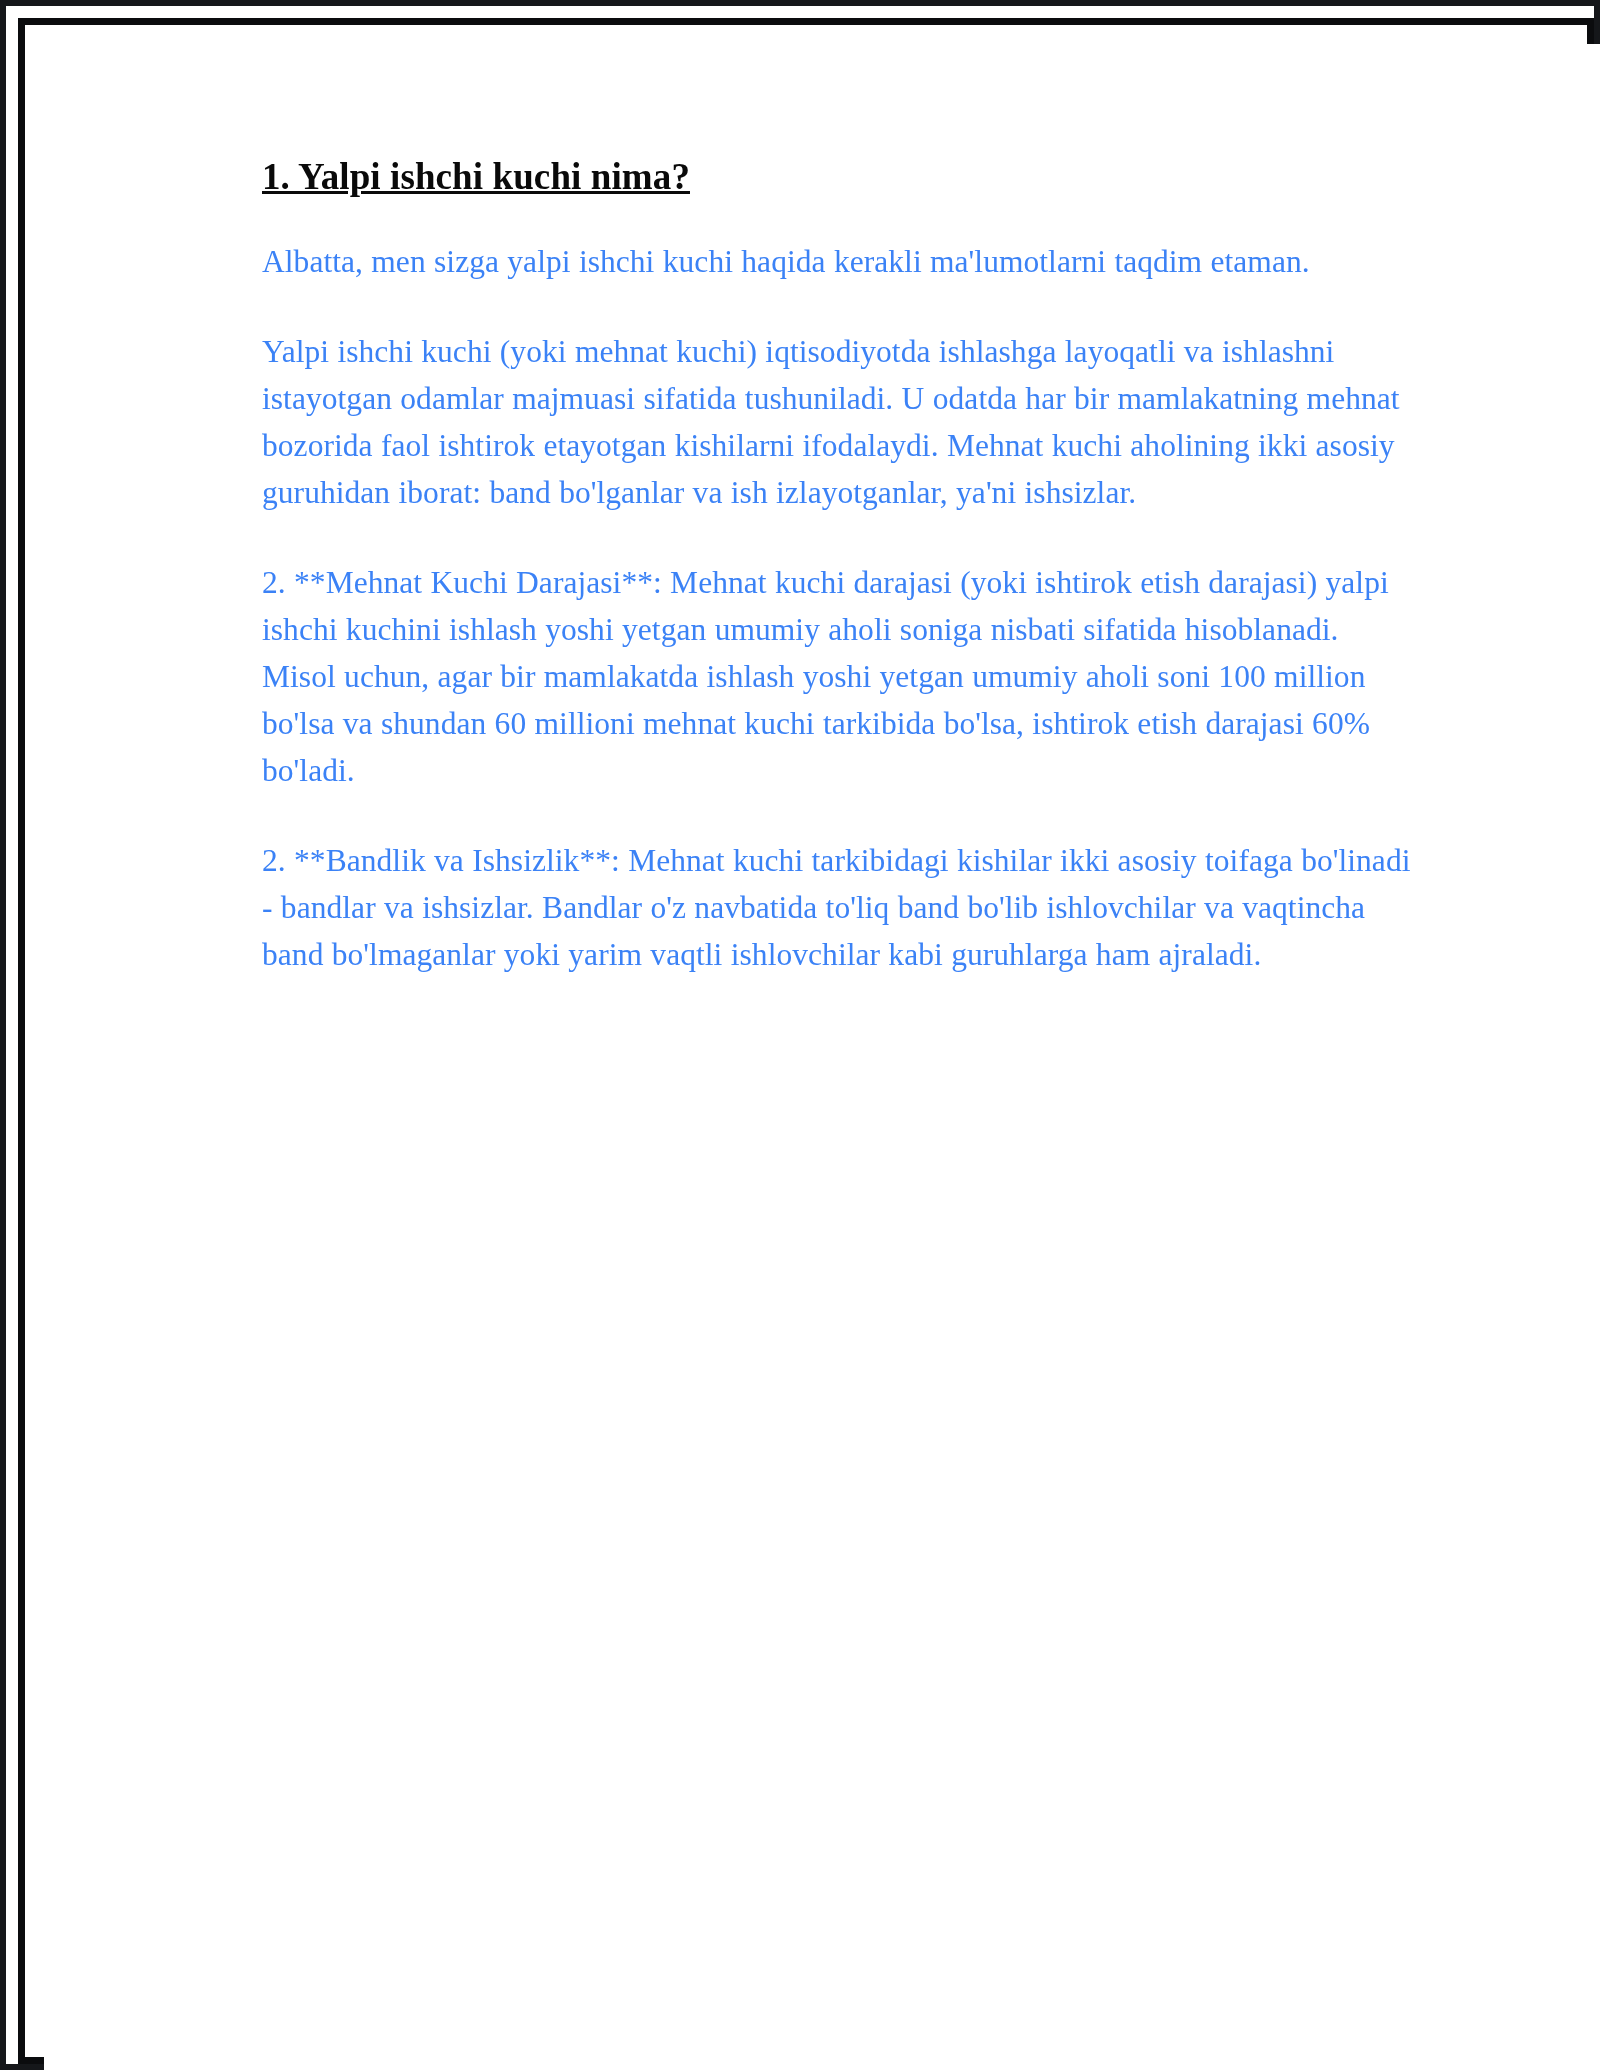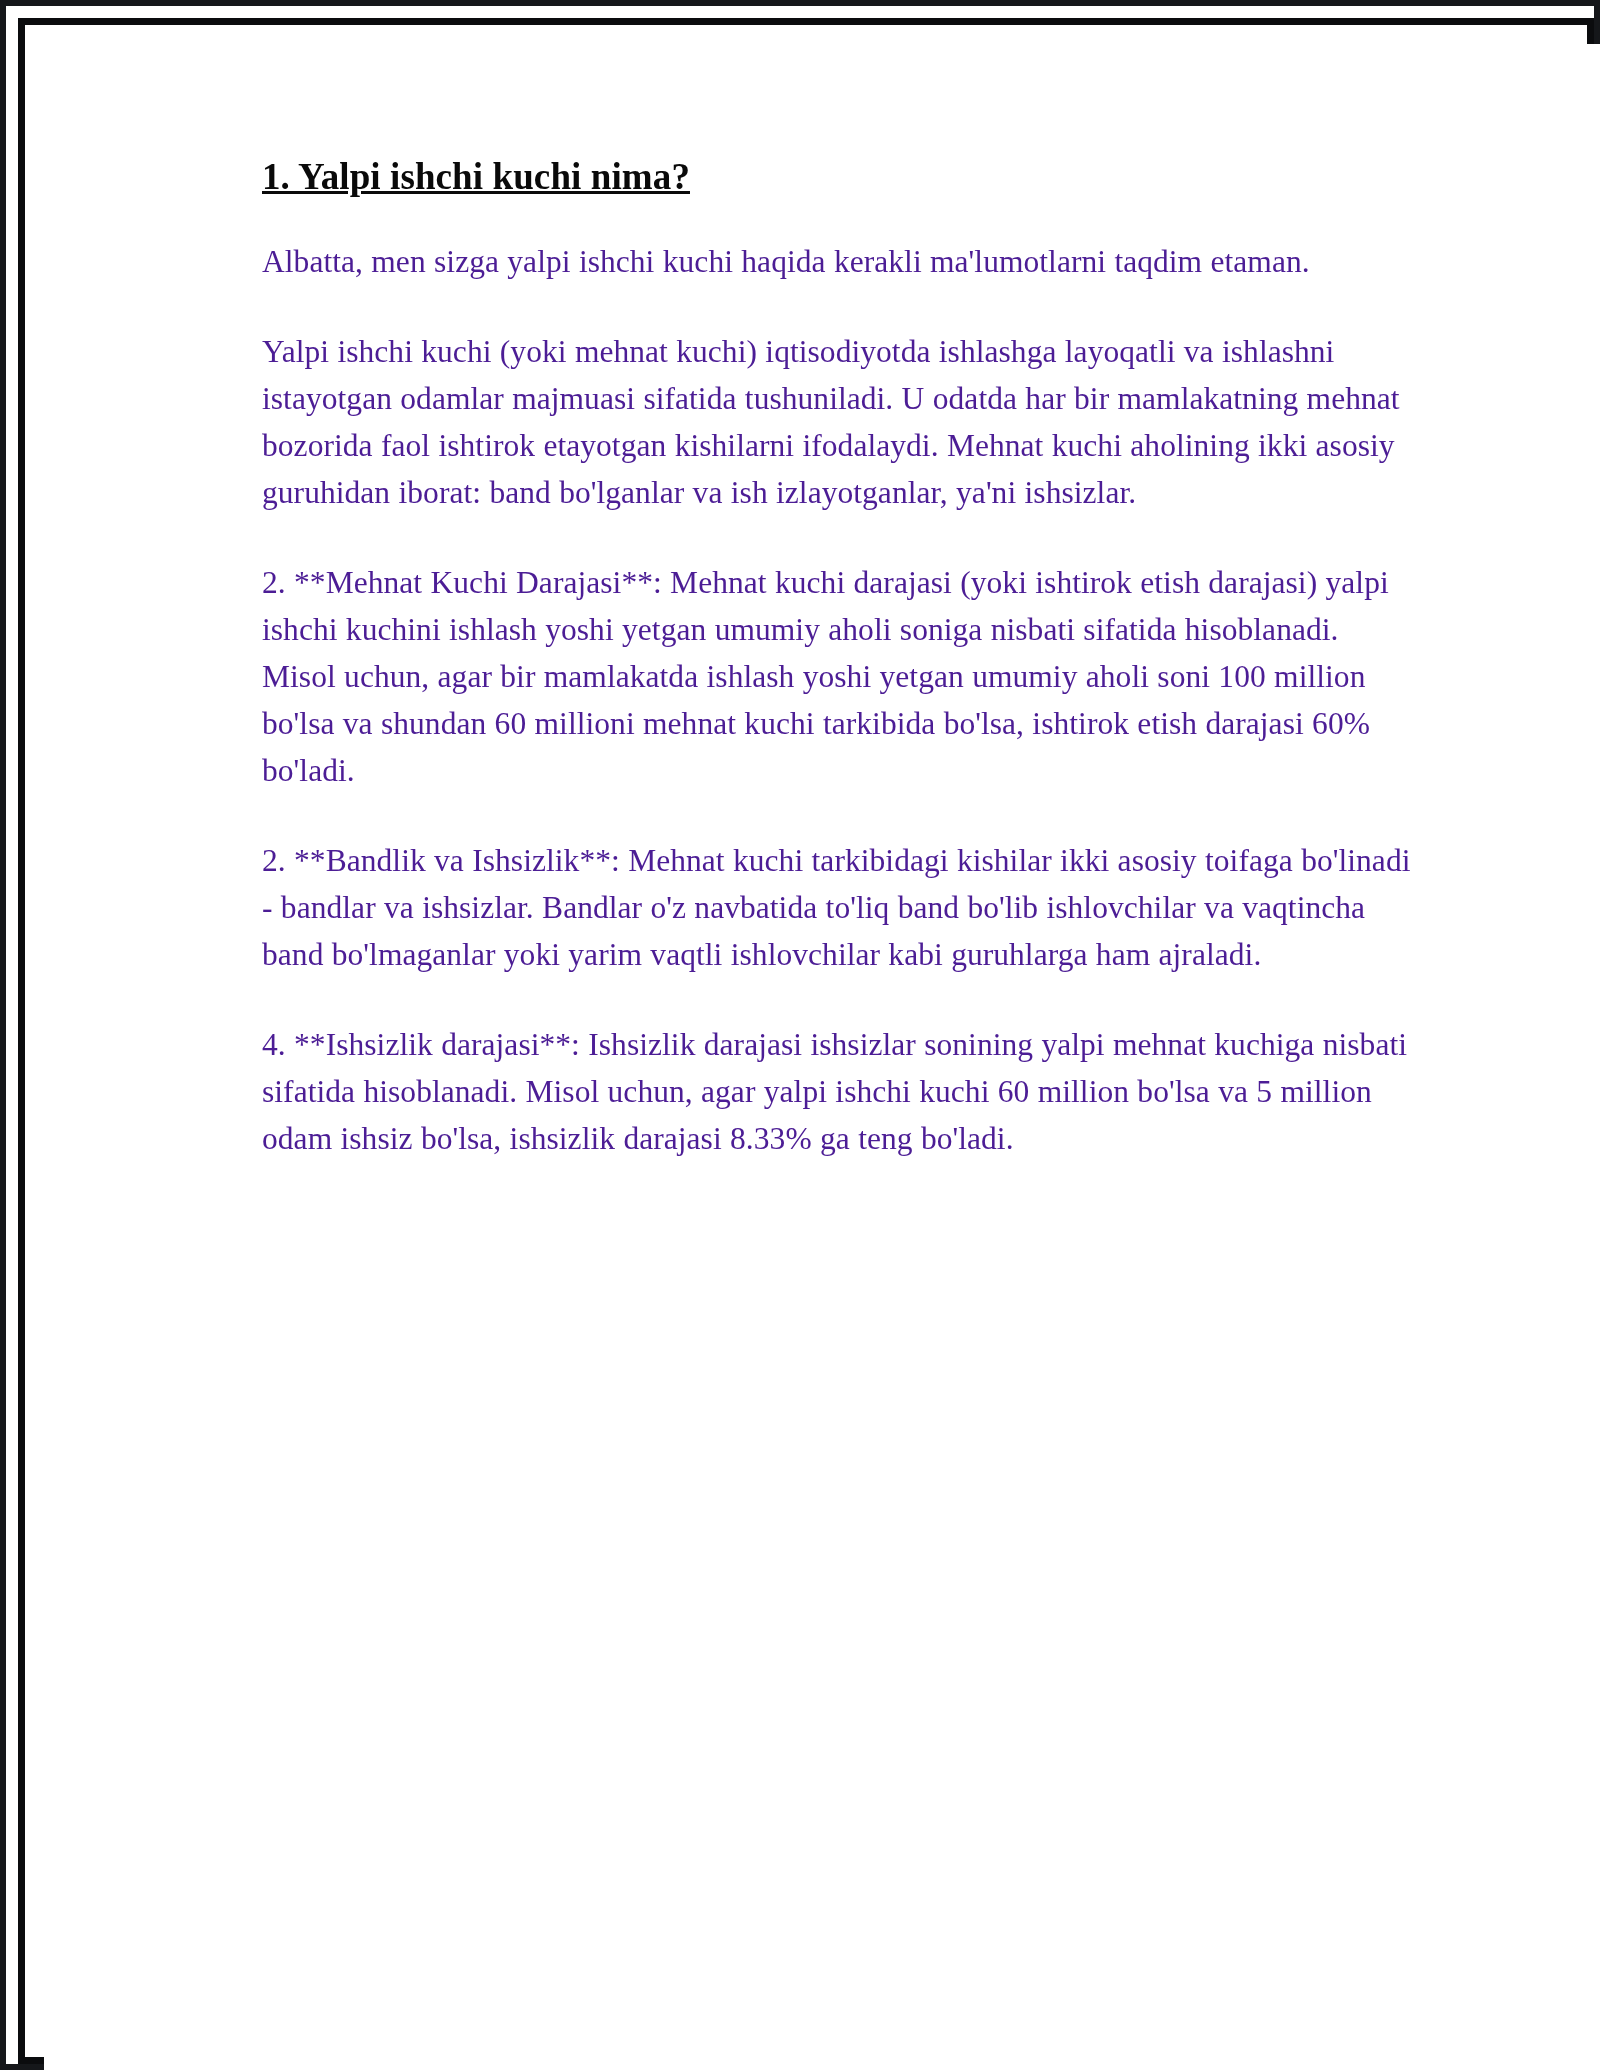--- a/index.html
+++ b/index.html
@@ -76,21 +76,21 @@
     margin: 0 0 38px 0;
     letter-spacing: 0.1px;
     text-decoration: underline;
   }
 
   p.doc-para {
     font-family: "Liberation Serif", "DejaVu Serif", serif;
     font-weight: 400;
     font-size: 31.5px;
     line-height: 47px;
-    color: #4c1d95;
+    color: #3b82f6;
     margin: 0 0 43px 0;
     text-align: left;
     letter-spacing: 0.05px;
     word-spacing: 0.4px;
   }
 
   p.doc-para:last-child {
     margin-bottom: 0;
   }
 </style>
@@ -110,20 +110,19 @@
 
 
           <p class="doc-para">Yalpi ishchi kuchi (yoki mehnat kuchi) iqtisodiyotda ishlashga layoqatli va ishlashni istayotgan odamlar majmuasi sifatida tushuniladi. U odatda har bir mamlakatning mehnat bozorida faol ishtirok etayotgan kishilarni ifodalaydi. Mehnat kuchi aholining ikki asosiy guruhidan iborat: band bo'lganlar va ish izlayotganlar, ya'ni ishsizlar.</p>
 
 
 
           <p class="doc-para">2. **Mehnat Kuchi Darajasi**: Mehnat kuchi darajasi (yoki ishtirok etish darajasi) yalpi ishchi kuchini ishlash yoshi yetgan umumiy aholi soniga nisbati sifatida hisoblanadi. Misol uchun, agar bir mamlakatda ishlash yoshi yetgan umumiy aholi soni 100 million bo'lsa va shundan 60 millioni mehnat kuchi tarkibida bo'lsa, ishtirok etish darajasi 60% bo'ladi.</p>
 
           <p class="doc-para">2. **Bandlik va Ishsizlik**: Mehnat kuchi tarkibidagi kishilar ikki asosiy toifaga bo'linadi - bandlar va ishsizlar. Bandlar o'z navbatida to'liq band bo'lib ishlovchilar va vaqtincha band bo'lmaganlar yoki yarim vaqtli ishlovchilar kabi guruhlarga ham ajraladi.</p>
 
-          <p class="doc-para">4. **Ishsizlik darajasi**: Ishsizlik darajasi ishsizlar sonining yalpi mehnat kuchiga nisbati sifatida hisoblanadi. Misol uchun, agar yalpi ishchi kuchi 60 million bo'lsa va 5 million odam ishsiz bo'lsa, ishsizlik darajasi 8.33% ga teng bo'ladi.</p>
 
         </div>
 
       </div>
     </div>
   </div>
 </div>
 
 </body></html>

